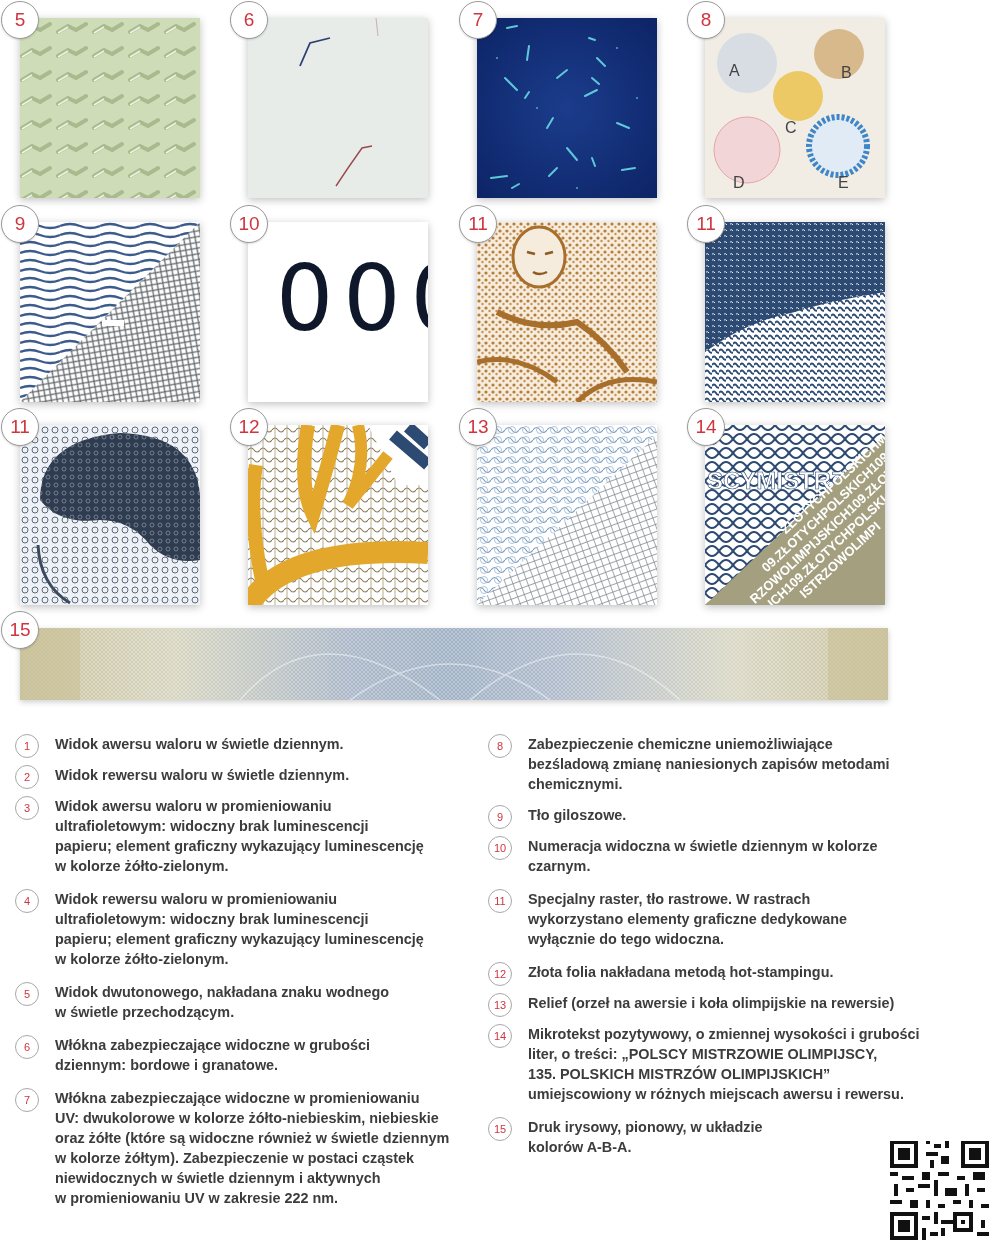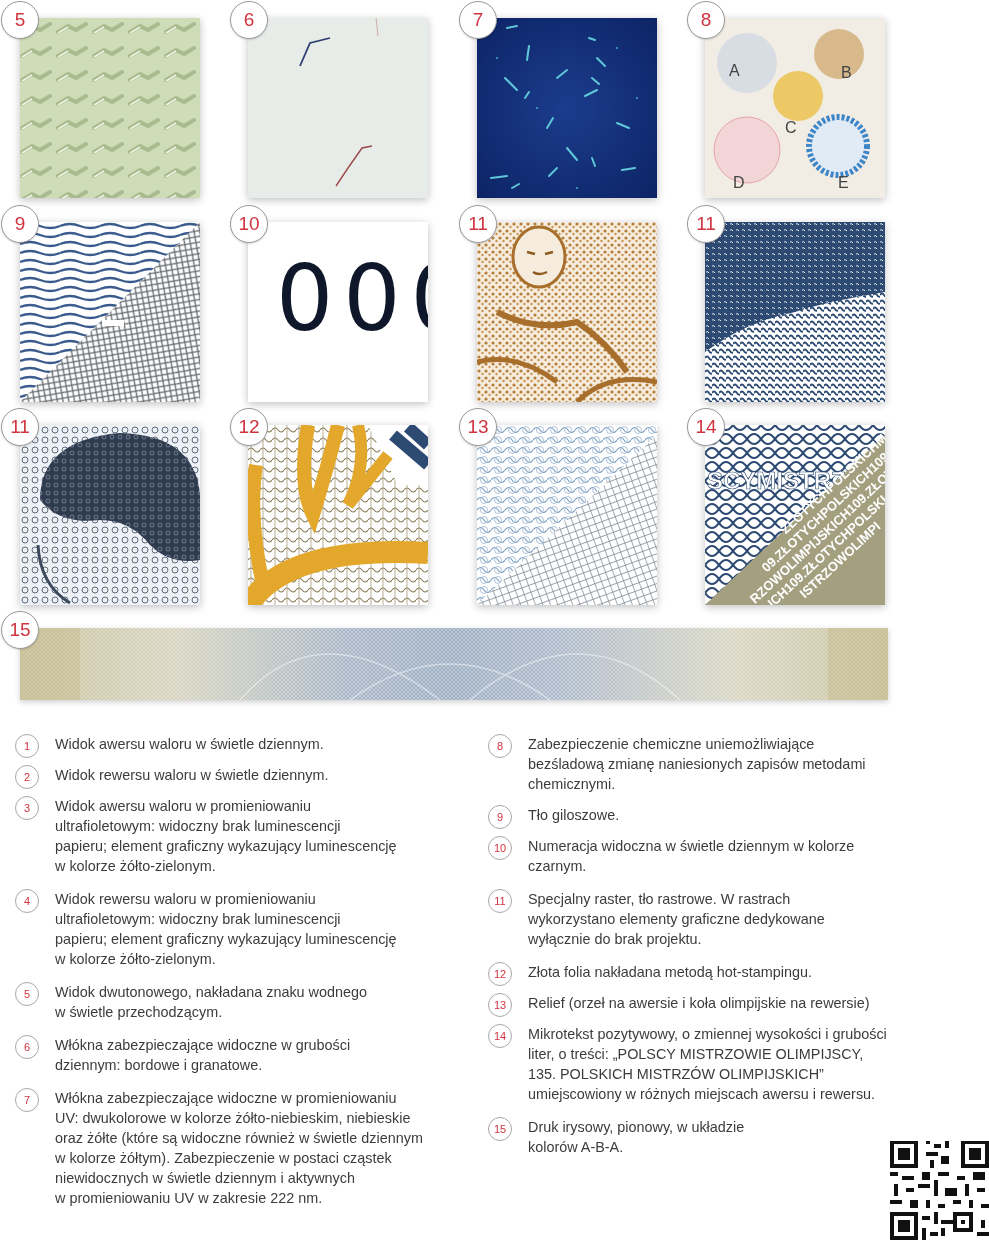--- a/index.html
+++ b/index.html
@@ -4,21 +4,21 @@
 <style>
   html,body{margin:0;padding:0;background:#ffffff;}
   body{width:989px;height:1240px;position:relative;overflow:hidden;font-family:"Liberation Sans",sans-serif;color:#3a3a3a;}
   .tile{position:absolute;width:180px;height:180px;box-shadow:0 2px 8px rgba(0,0,0,0.25);overflow:hidden;}
   .badge{position:absolute;width:38px;height:38px;border-radius:50%;background:#fff;border:1.5px solid #9a9a9a;box-sizing:border-box;display:flex;align-items:center;justify-content:center;color:#d0343f;font-size:19px;z-index:5;box-shadow:0 1px 2px rgba(0,0,0,0.15);}
   .tile svg{display:block;width:100%;height:100%;}
   .banner{position:absolute;left:20px;top:628px;width:868px;height:72px;box-shadow:0 2px 6px rgba(0,0,0,0.2);overflow:hidden;}
   .legend{position:absolute;font-size:14.4px;line-height:20px;color:#3c3c3c;}
   .litem{position:relative;padding-left:40px;margin-bottom:11px;}
   .lnum{position:absolute;left:0;top:0;width:24px;height:24px;border-radius:50%;border:1.2px solid #a8a8a8;box-sizing:border-box;color:#d0343f;font-size:11px;display:flex;align-items:center;justify-content:center;}
-  .ltext{white-space:pre-line;}
+  .ltext{white-space:pre-line;font-weight:bold;}
   .qr{position:absolute;left:890px;top:1140px;width:99px;height:100px;}
 </style>
 </head>
 <body>
 
 <svg width="0" height="0" style="position:absolute">
   <defs>
     <pattern id="pat-watermark" width="36" height="24" patternUnits="userSpaceOnUse">
       <rect width="36" height="24" fill="#cfdcb8"></rect>
       <path d="M2 14 L12 8 L20 12 M20 12 L30 6" stroke="#a9bb8e" stroke-width="4" fill="none" stroke-linecap="round"></path>
@@ -309,21 +309,21 @@
     </div>
   <div class="litem" style="margin-bottom:13px;">
       <span class="lnum">10</span>
       <div class="ltext">Numeracja widoczna w świetle dziennym w kolorze
 czarnym.</div>
     </div>
   <div class="litem" style="margin-bottom:13px;">
       <span class="lnum">11</span>
       <div class="ltext">Specjalny raster, tło rastrowe. W rastrach
 wykorzystano elementy graficzne dedykowane
-wyłącznie do brak projektu.</div>
+wyłącznie do tego widoczna.</div>
     </div>
   <div class="litem">
       <span class="lnum">12</span>
       <div class="ltext">Złota folia nakładana metodą hot-stampingu.</div>
     </div>
   <div class="litem">
       <span class="lnum">13</span>
       <div class="ltext">Relief (orzeł na awersie i koła olimpijskie na rewersie)</div>
     </div>
   <div class="litem" style="margin-bottom:13px;">

